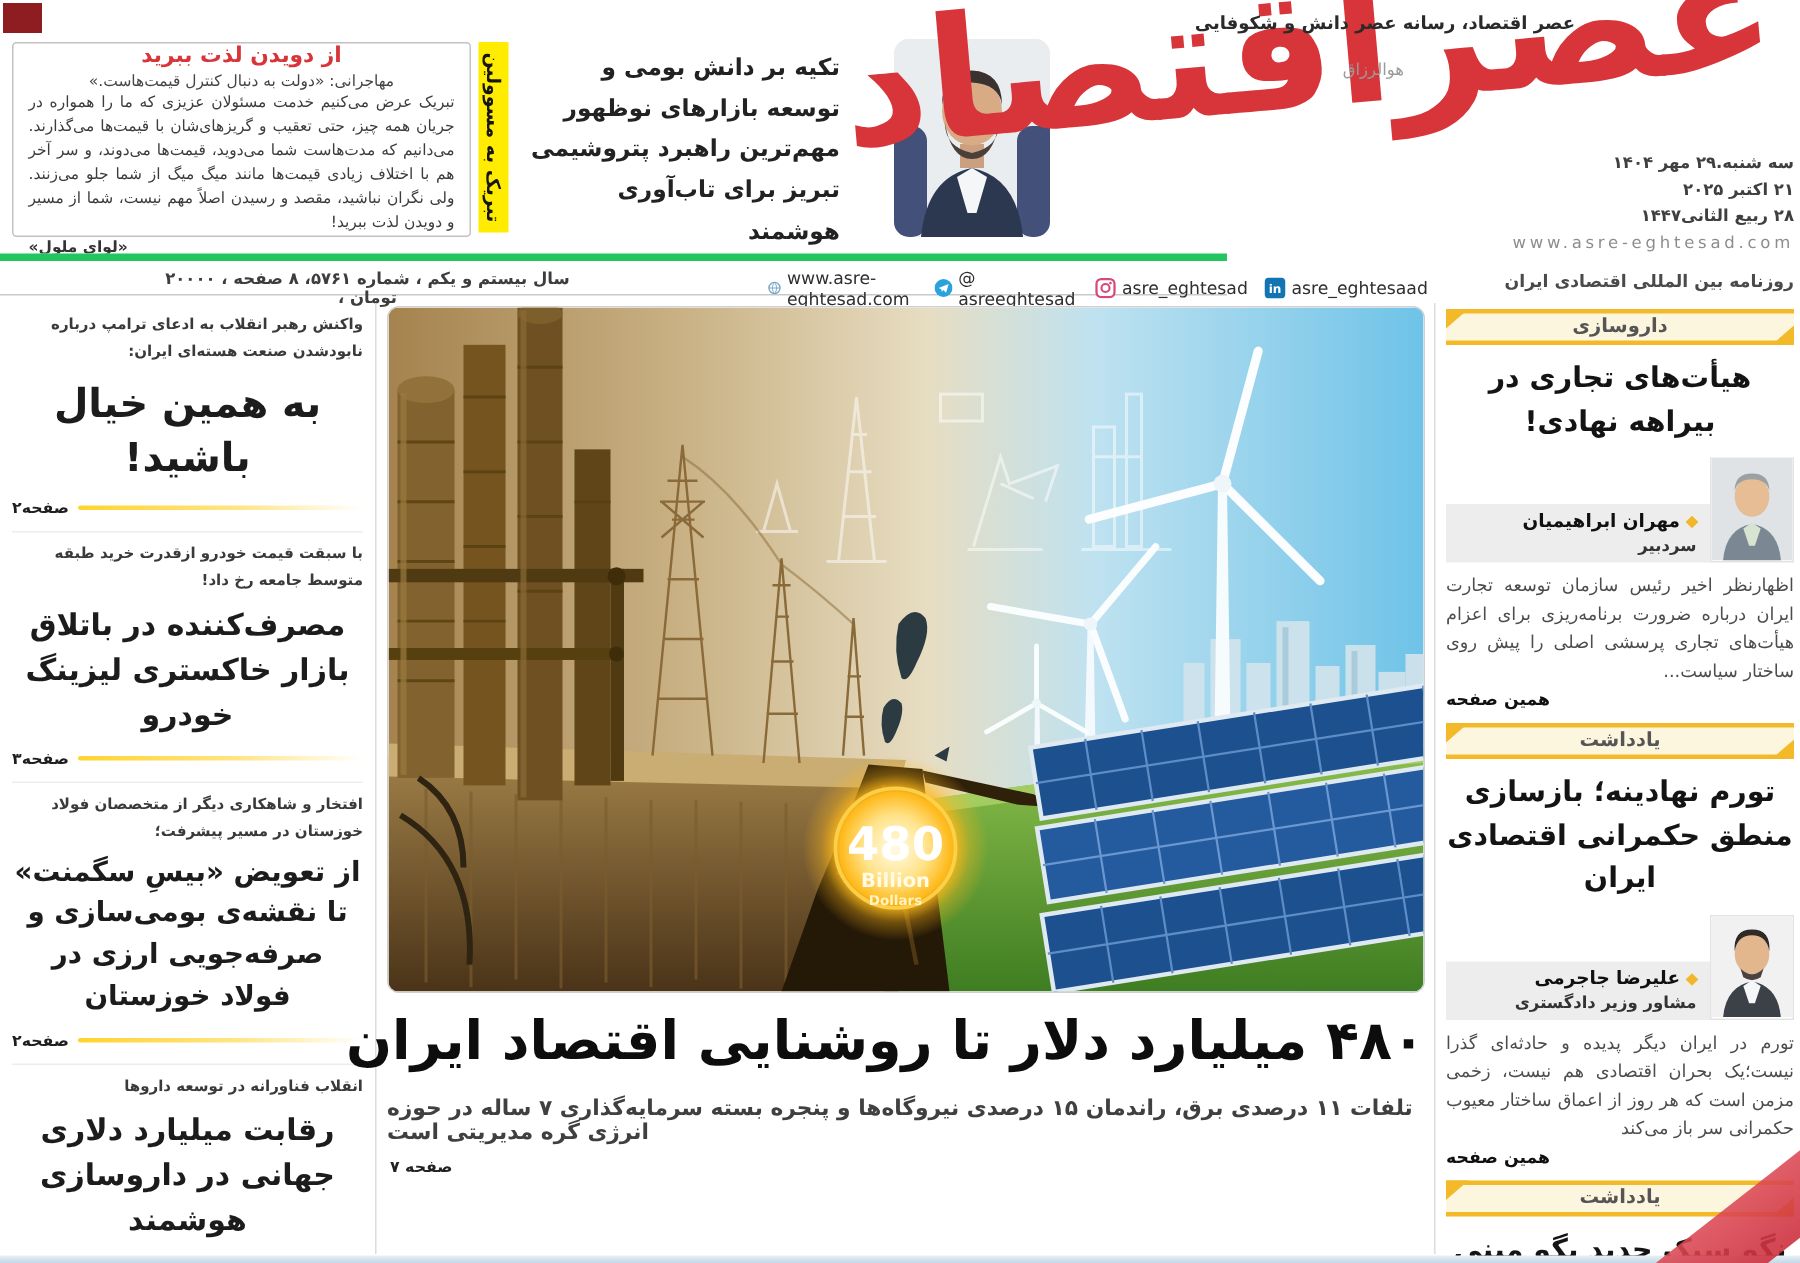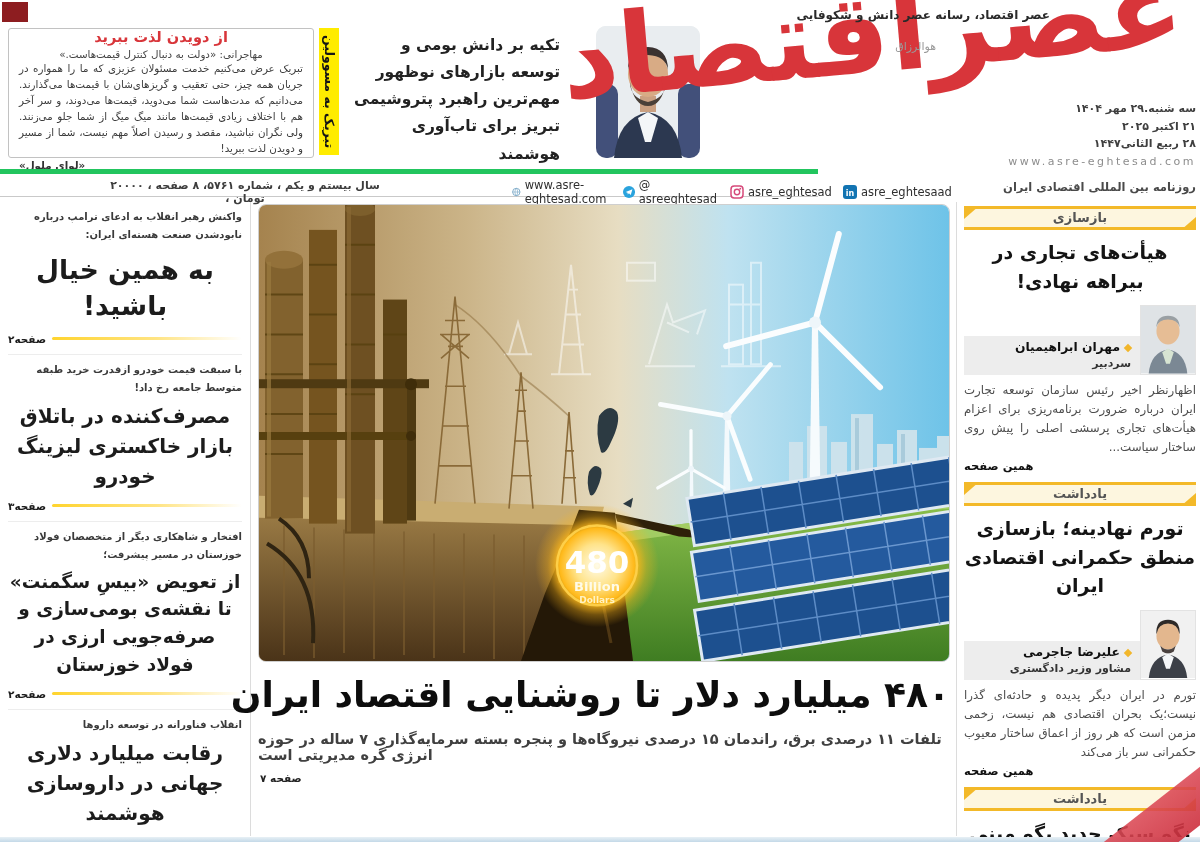--- a/index.html
+++ b/index.html
@@ -381,21 +381,21 @@
     <div class="main-headline">۴۸۰ میلیارد دلار تا روشنایی اقتصاد ایران</div>
     <div class="main-subdeck">تلفات ۱۱ درصدی برق، راندمان ۱۵ درصدی نیروگاه‌ها و پنجره بسته سرمایه‌گذاری ۷ ساله در حوزه انرژی  گره مدیریتی است</div>
     <div class="main-page">صفحه ۷</div>
   </div>
 
   <div class="col-right">
 
     <div class="r-sec">
       <div class="sec-header">
         <i class="tri tl"></i>
-        <span>بازسازی</span>
+        <span>داروسازی</span>
         <i class="tri br"></i>
       </div>
       <div class="r-headline">هیأت‌های تجاری در بیراهه نهادی!</div>
       <div class="author-row">
         <div class="avatar">
           <svg viewBox="0 0 56 70">
             <rect width="56" height="70" fill="#dfe3e6"></rect>
             <ellipse cx="28" cy="26" rx="12" ry="14" fill="#e6bd95"></ellipse>
             <path d="M16 22 Q16 10 28 10 Q40 10 40 22 Q38 14 28 14 Q18 14 16 22 Z" fill="#9aa0a4"></path>
             <path d="M8 70 Q10 48 28 45 Q46 48 48 70 Z" fill="#7b8894"></path>

